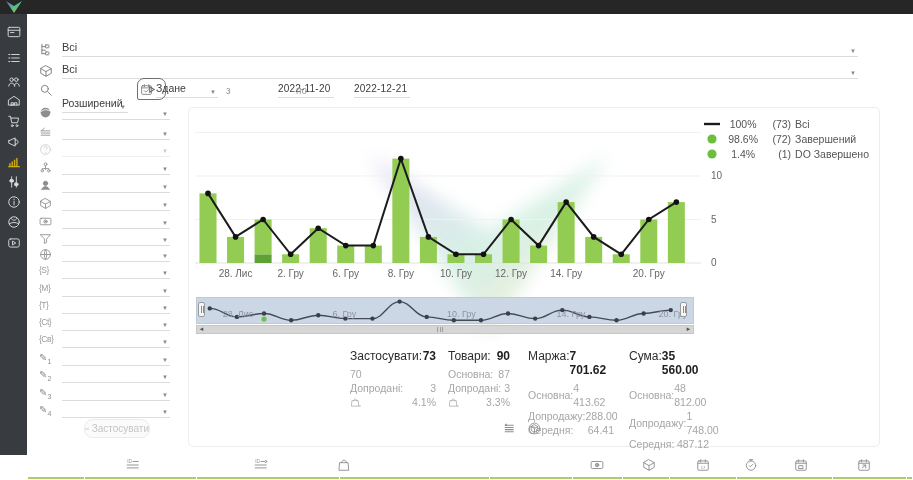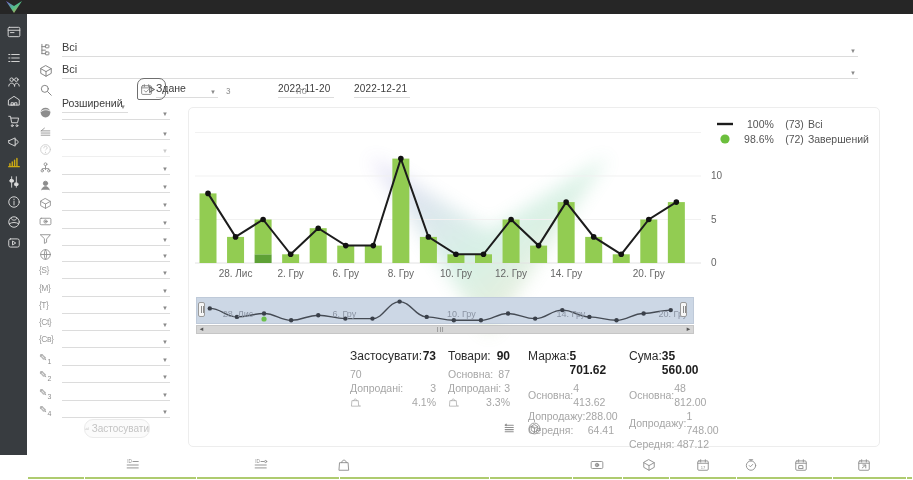--- a/index.html
+++ b/index.html
@@ -26,21 +26,21 @@
   .apply{position:absolute;left:84px;top:419px;width:64px;height:17px;border:1px solid #ebebeb;
          border-radius:9px;background:#fbfbfb;color:#c4c4c4;font-size:10px;display:flex;
          align-items:center;justify-content:center;gap:3px;cursor:default;}
   
   .card{position:absolute;left:188px;top:107px;width:690px;height:338px;background:#fff;
         border:1px solid #ededed;border-radius:5px;}
   .wmark{position:absolute;left:150px;top:-5px;width:300px;height:300px;opacity:.22;filter:blur(9px);pointer-events:none;}
   .legend{position:absolute;right:10px;top:8px;font-size:10.5px;color:#555;}
   .legend .lrow{display:flex;align-items:center;height:15px;cursor:pointer;}
   .legend .sw{width:18px;display:flex;justify-content:center;margin-right:4px;}
-  .legend .pct{width:36px;text-align:right;margin-right:4px;}
+  .legend .pct{width:36px;text-align:center;margin-right:4px;}
   .legend .cnt{width:26px;text-align:right;margin-right:4px;color:#555;}
   .ax{font-size:10px;fill:#666;font-family:"Liberation Sans",sans-serif;}
   
   .brush{position:absolute;left:7px;top:189px;width:498px;height:27px;background:#ccd7e5;
          border:1px solid #bfcad9;box-sizing:border-box;}
   .brush .blab{position:absolute;top:11px;font-size:9px;color:#8b94a3;white-space:nowrap;}
   .handle{position:absolute;top:4px;width:7px;height:15px;background:#f6f6f6;border:1px solid #9a9a9a;
           border-radius:2px;box-sizing:border-box;cursor:ew-resize;}
   .handle i{position:absolute;top:3px;width:1px;height:7px;background:#8a8a8a;}
   .scroll{position:absolute;left:7px;top:217px;width:498px;height:9px;background:#d6d6d6;border:1px solid #c6c6c6;box-sizing:border-box;}
@@ -398,20 +398,30 @@
         <div class="lrow">
           <span class="sw">
             <svg width="10" height="10">
               <circle cx="5" cy="5" r="4.6" fill="#6cbf3d"></circle>
             </svg>
           </span>
           <span class="pct">98.6%</span>
           <span class="cnt">(72)</span>
           <span>Завершений</span>
         </div>
+        <div class="lrow">
+          <span class="sw">
+            <svg width="10" height="10">
+              <circle cx="5" cy="5" r="4.6" fill="#6cbf3d"></circle>
+            </svg>
+          </span>
+          <span class="pct">1.4%</span>
+          <span class="cnt">(1)</span>
+          <span>DO Завершено</span>
+        </div>
       </div>
     <div class="brush" id="brush">
         <svg width="498" height="27" style="position:absolute;left:0;top:0">
           <path d="M12.794466403162055,10.4C24.092144268774703,10.4 28.611215415019757,18.9 39.908893280632405,18.9C51.206571146245054,18.9 55.725642292490114,15.5 67.02332015810276,15.5C78.32099802371542,15.5 82.84006916996047,22.3 94.13774703557313,22.3C105.43542490118577,22.3 109.95449604743084,17.2 121.25217391304348,17.2C132.54985177865612,17.2 137.0689229249012,20.6 148.36660079051384,20.6C159.6642786561265,20.6 164.18334980237154,20.6 175.4810276679842,20.6C186.77870553359685,20.6 191.2977766798419,3.6000000000000014 202.59545454545454,3.6000000000000014C213.8931324110672,3.6000000000000014 218.41220355731224,18.9 229.7098814229249,18.9C241.00755928853755,18.9 245.52663043478262,22.3 256.8243083003953,22.3C268.1219861660079,22.3 272.641057312253,22.3 283.9387351778656,22.3C295.23641304347825,22.3 299.75548418972335,15.5 311.053162055336,15.5C322.3508399209486,15.5 326.8699110671937,20.6 338.1675889328063,20.6C349.465266798419,20.6 353.98433794466405,12.1 365.28201581027673,12.1C376.57969367588936,12.1 381.0987648221344,18.9 392.396442687747,18.9C403.69412055335965,18.9 408.21319169960475,22.3 419.5108695652174,22.3C430.80854743083,22.3 435.3276185770751,15.5 446.6252964426877,15.5C457.9229743083004,15.5 462.44204545454545,12.1 473.73972332015813,12.1" fill="none" stroke="#454b54" stroke-width="1.4"></path>
           <circle cx="12.794466403162055" cy="10.4" r="2.2" fill="#3a404a"></circle>
           <circle cx="39.908893280632405" cy="18.9" r="2.2" fill="#3a404a"></circle>
           <circle cx="67.02332015810276" cy="15.5" r="2.2" fill="#3a404a"></circle>
           <circle cx="94.13774703557313" cy="22.3" r="2.2" fill="#3a404a"></circle>
           <circle cx="121.25217391304348" cy="17.2" r="2.2" fill="#3a404a"></circle>
           <circle cx="148.36660079051384" cy="20.6" r="2.2" fill="#3a404a"></circle>
@@ -494,21 +504,21 @@
                   <text x="19" y="22" font-size="9" stroke="none" fill="currentColor">x</text>
                 </svg>
               </span>
             </span>
             <span>3.3%</span>
           </div>
         </div>
         <div class="scol" style="width: 86px; margin-right: 15px;">
           <div class="main">
             <span>Маржа:</span>
-            <span class="v">5 701.62</span>
+            <span class="v">7 701.62</span>
           </div>
           <div class="sub">
             <span style="display:flex;align-items:center">Основна:</span>
             <span>4 413.62</span>
           </div>
           <div class="sub">
             <span style="display:flex;align-items:center">Допродажу:</span>
             <span>288.00</span>
           </div>
           <div class="sub">

